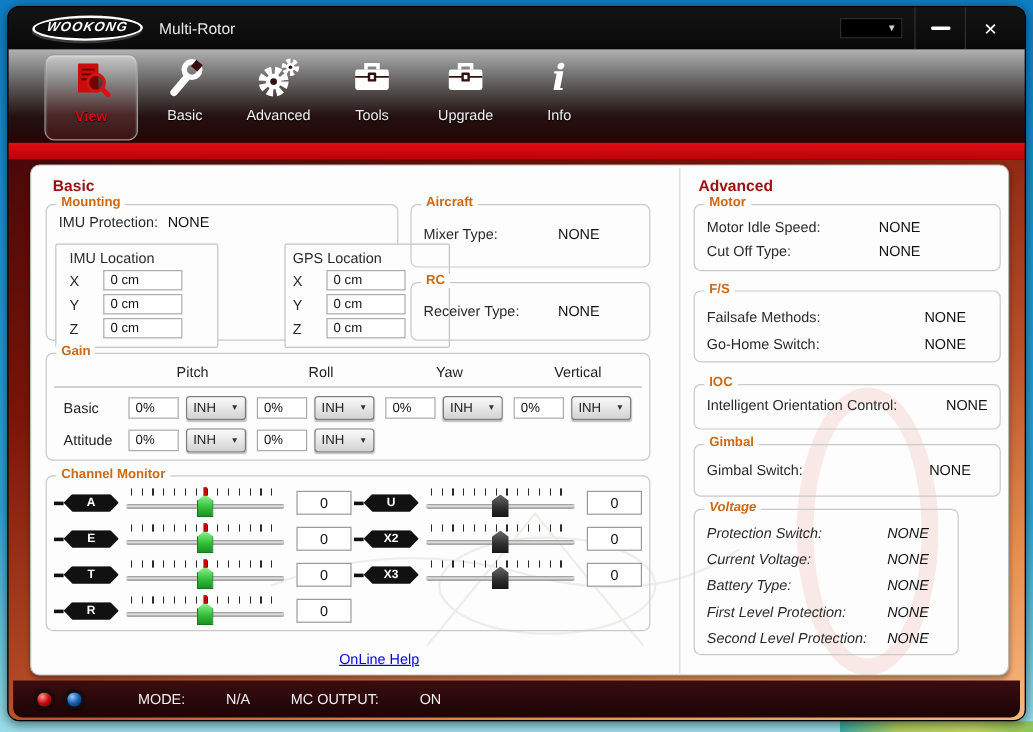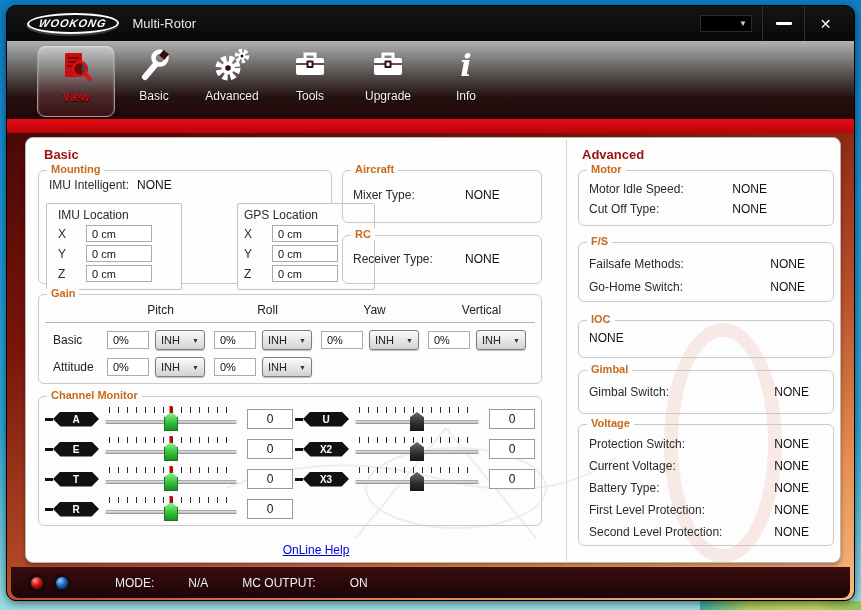--- a/index.html
+++ b/index.html
@@ -246,21 +246,21 @@
           </g>
         </svg>
 
         <div class="divider"></div>
 
         <div class="sec-title" style="left:18px; top:9px;">Basic</div>
 
         <div class="fs" style="left:12px; top:32px; width:294px; height:114px;">
           <span class="legend">Mounting</span>
           <div class="imu-orient">
-            <span class="lbl">IMU Intelligent:</span>
+            <span class="lbl">IMU Protection:</span>
             <span class="val">NONE</span>
           </div>
           <div class="locbox" style="left:7px; width:136px;padding-left:11px;">
             <div class="loc-title">IMU Location</div>
             <div class="loc-row">
                 <span class="axis">X</span>
                 <span class="tbox">0 cm</span>
               </div>
             <div class="loc-row">
                 <span class="axis">Y</span>
@@ -474,36 +474,37 @@
                 <span class="lbl">Go-Home Switch:</span>
                 <span class="val">NONE</span>
               </div>
           </div>
         </div>
 
         <div class="fs" style="left:552px; top:182px; width:256px; height:38px;">
           <span class="legend">IOC</span>
           <div class="adv-rows" style="right:10px; top:10px;">
             <div class="adv-row">
+                <span class="lbl">Intelligent Orientation Control:</span>
                 <span class="val">NONE</span>
               </div>
           </div>
         </div>
 
         <div class="fs" style="left:552px; top:232px; width:256px; height:44px;">
           <span class="legend">Gimbal</span>
           <div class="adv-rows" style="right:24px; top:14px;">
             <div class="adv-row">
                 <span class="lbl">Gimbal Switch:</span>
                 <span class="val">NONE</span>
               </div>
           </div>
         </div>
 
-        <div class="fs" style="left:552px; top:286px; width:256px; height:122px;">
+        <div class="fs" style="left:552px; top:286px; width:221px; height:122px;font-style:italic;">
           <span class="legend">Voltage</span>
           <div class="adv-rows" style="right:24px; top:8px;">
             <div class="adv-row" style="height:22px;">
                 <span class="lbl">Protection Switch:</span>
                 <span class="val">NONE</span>
               </div>
             <div class="adv-row" style="height:22px;">
                 <span class="lbl">Current Voltage:</span>
                 <span class="val">NONE</span>
               </div>

